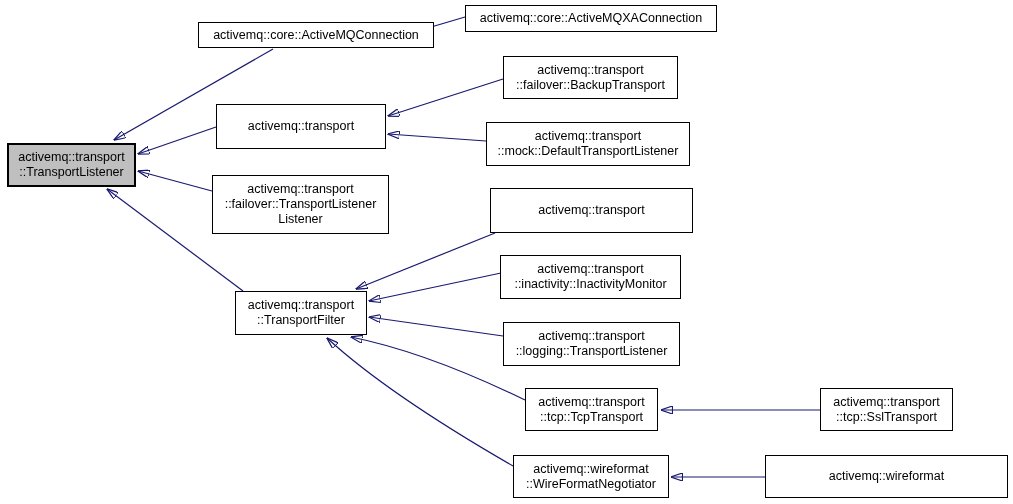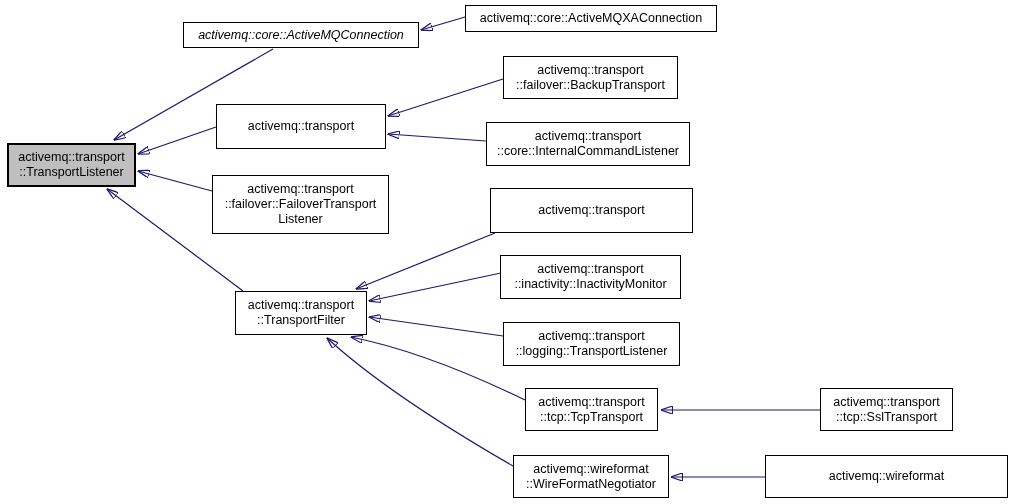--- a/index.html
+++ b/index.html
@@ -23,21 +23,21 @@
     display:flex;
     flex-direction:column;
     justify-content:center;
     align-items:center;
     text-align:center;
     white-space:nowrap;
     padding:0 3px;
   }
   .node.highlight{background:var(--hl,#bfbfbf);border-width:2px;}
   .n0{left:7px;top:143px;width:129px;height:44px;}
-  .n1{left:183px;top:22px;width:236px;height:26px;font-style:italic;}
+  .n1{left:198px;top:22px;width:236px;height:26px;}
   .n2{left:465px;top:5px;width:252px;height:27px;}
   .n3{left:216px;top:104px;width:170px;height:45px;}
   .n4{left:503px;top:56px;width:175px;height:43px;}
   .n5{left:486px;top:122px;width:204px;height:44px;}
   .n6{left:212px;top:175px;width:177px;height:59px;}
   .n7{left:235px;top:291px;width:132px;height:44px;}
   .n8{left:490px;top:188px;width:203px;height:45px;}
   .n9{left:500px;top:255px;width:181px;height:44px;}
   .n10{left:503px;top:322px;width:177px;height:44px;}
   .n11{left:525px;top:388px;width:133px;height:43px;}
@@ -89,26 +89,26 @@
     <span class="ln">activemq::transport</span>
   </div>
 
   <div class="node n4">
     <span class="ln">activemq::transport</span>
     <span class="ln">::failover::BackupTransport</span>
   </div>
 
   <div class="node n5">
     <span class="ln">activemq::transport</span>
-    <span class="ln">::core::InternalCommandListener</span>
+    <span class="ln">::mock::DefaultTransportListener</span>
   </div>
 
   <div class="node n6">
     <span class="ln">activemq::transport</span>
-    <span class="ln">::failover::FailoverTransport</span>
+    <span class="ln">::failover::TransportListener</span>
     <span class="ln">Listener</span>
   </div>
 
   <div class="node n7">
     <span class="ln">activemq::transport</span>
     <span class="ln">::TransportFilter</span>
   </div>
 
   <div class="node n8">
     <span class="ln">activemq::transport</span>

